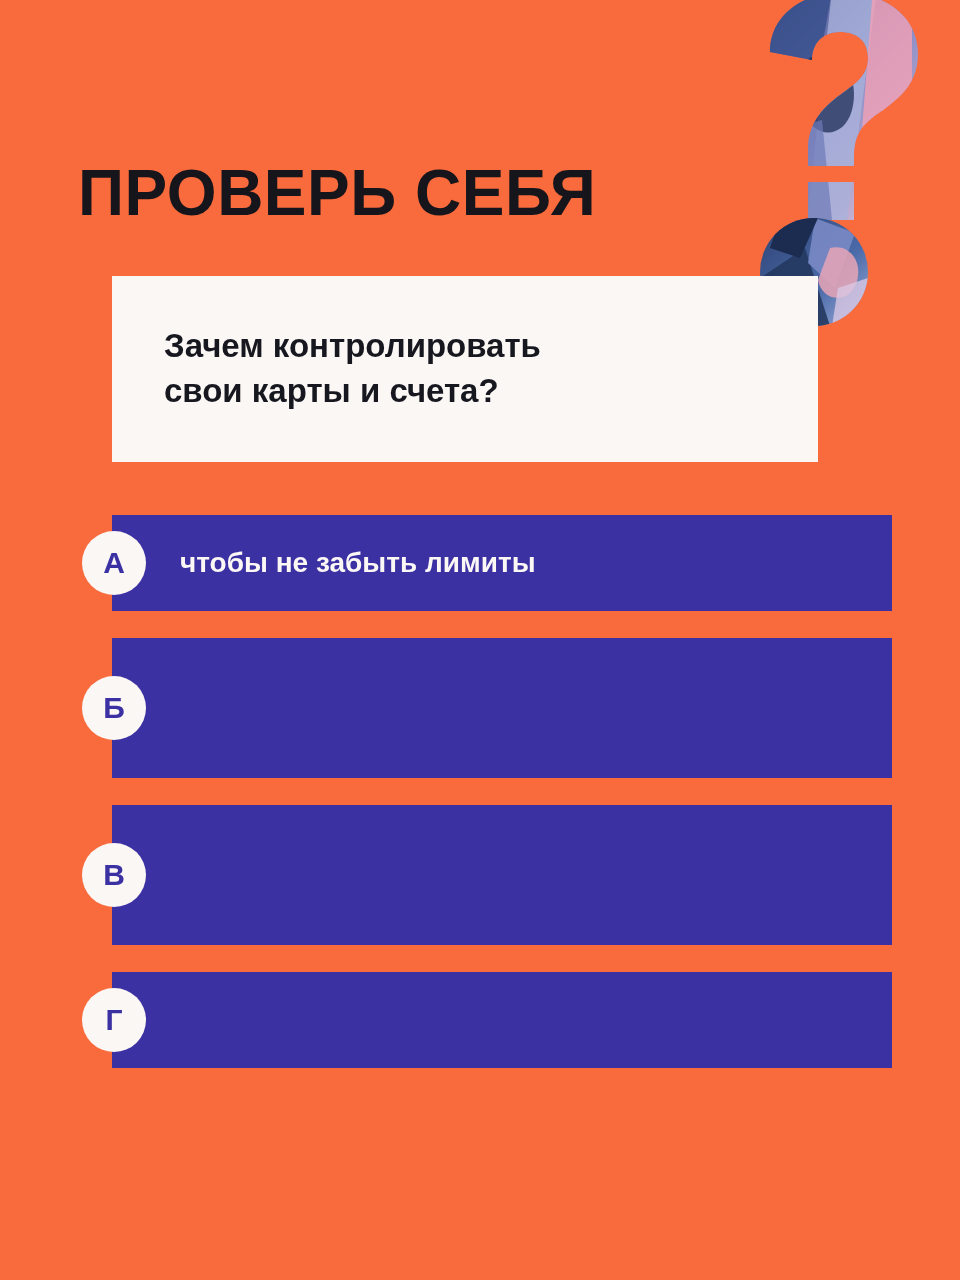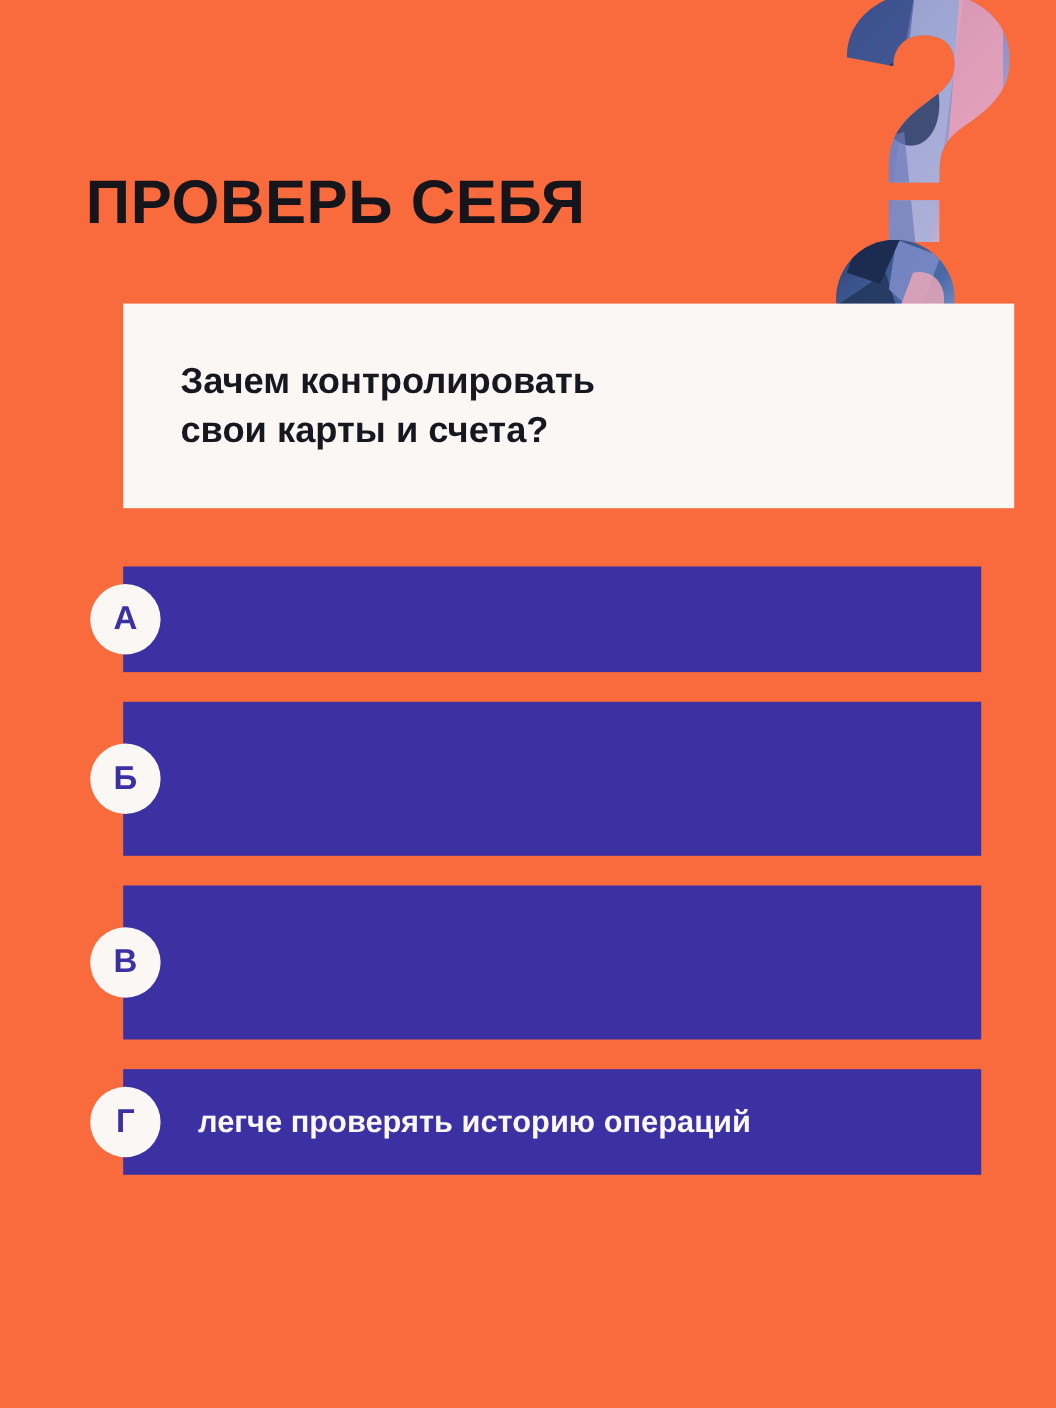--- a/index.html
+++ b/index.html
@@ -39,35 +39,35 @@
     height: 108px;
     border-radius: 50%;
     overflow: hidden;
   }
 
   
   .heading {
     position: absolute;
     left: 78px;
     top: 118px;
-    font-size: 56px;
+    font-size: 64px;
     line-height: 1.0;
     font-weight: bold;
     letter-spacing: 0.5px;
     color: #15151B;
     text-transform: uppercase;
     font-family: "Liberation Sans", sans-serif;
   }
 
   
   .question-card {
     position: absolute;
     left: 112px;
     top: 276px;
-    width: 810px;
+    width: 706px;
     height: 186px;
     background: #FBF7F5;
     display: flex;
     align-items: center;
   }
   .question-text {
     padding-left: 52px;
     padding-right: 26px;
     font-size: 33px;
     line-height: 1.35;
@@ -172,28 +172,28 @@
 
 <div class="question-card">
   <div class="question-text" style="white-space: pre-line;">Зачем контролировать
 свои карты и счета?</div>
 </div>
 
 <div class="answers">
 
   <div class="answer-row">
     <div class="badge">А</div>
+    <div class="answer-text">чтобы не забыть лимиты</div>
   </div>
 
   <div class="answer-row two-line">
     <div class="badge">Б</div>
   </div>
 
   <div class="answer-row two-line">
     <div class="badge">В</div>
   </div>
 
   <div class="answer-row">
     <div class="badge">Г</div>
-    <div class="answer-text">легче проверять историю операций</div>
   </div>
 
 </div>
 
 </body></html>

